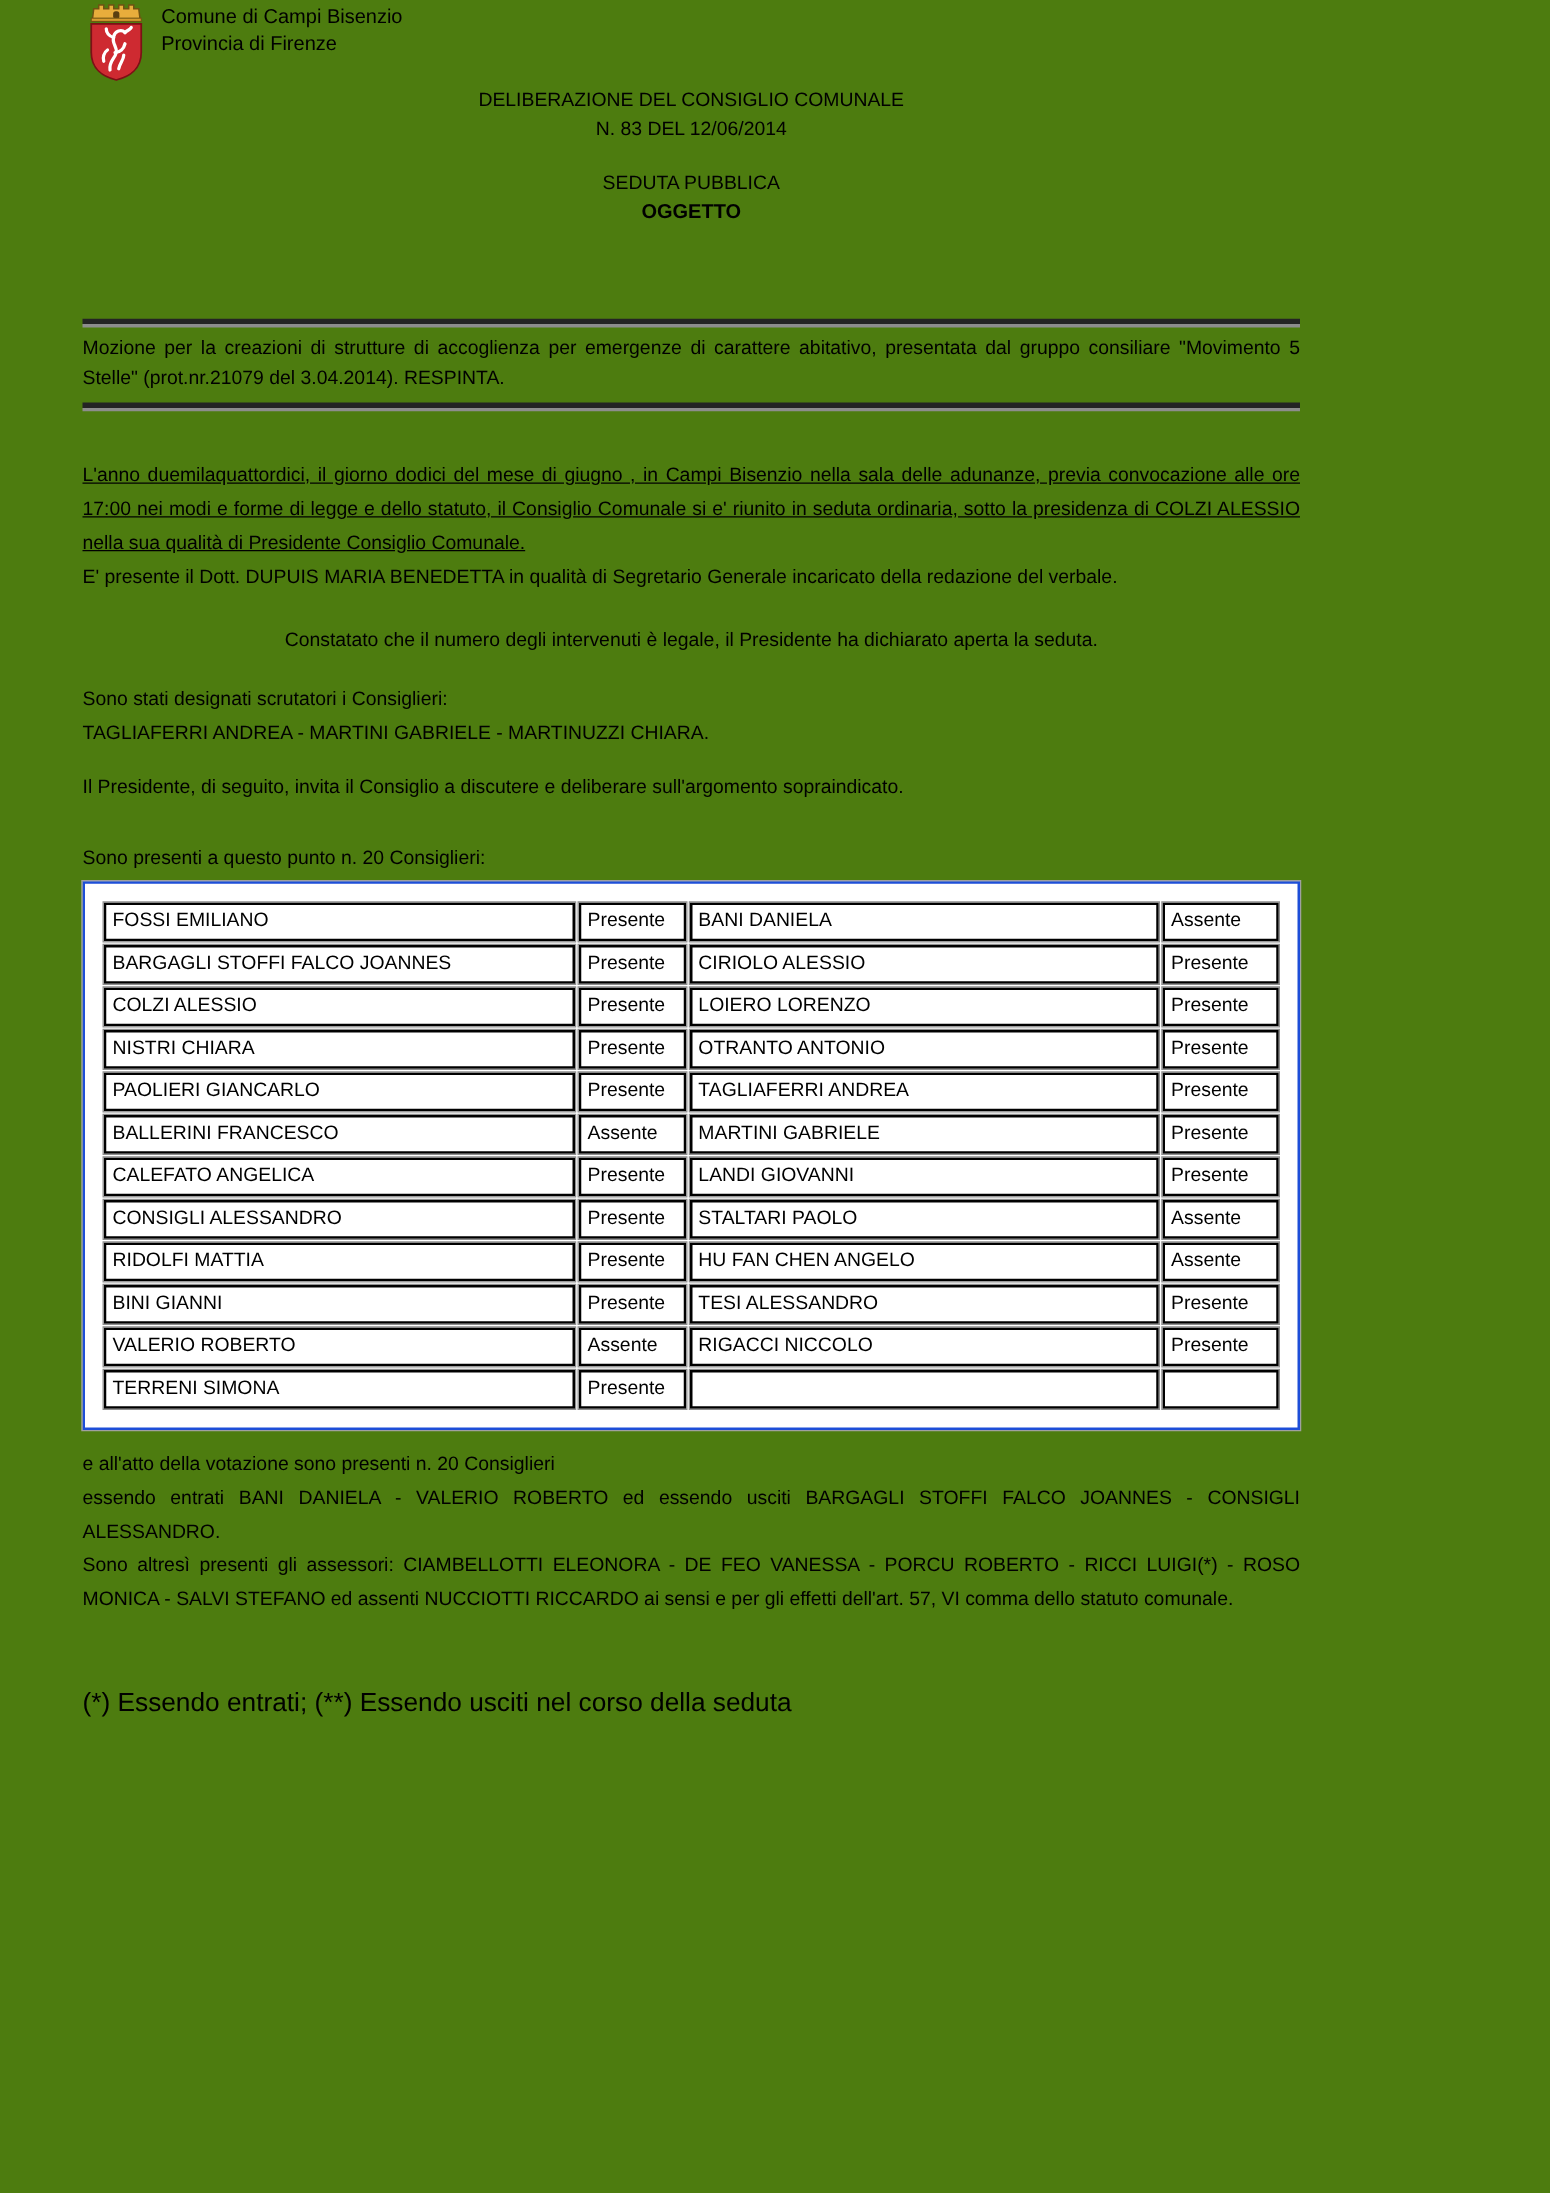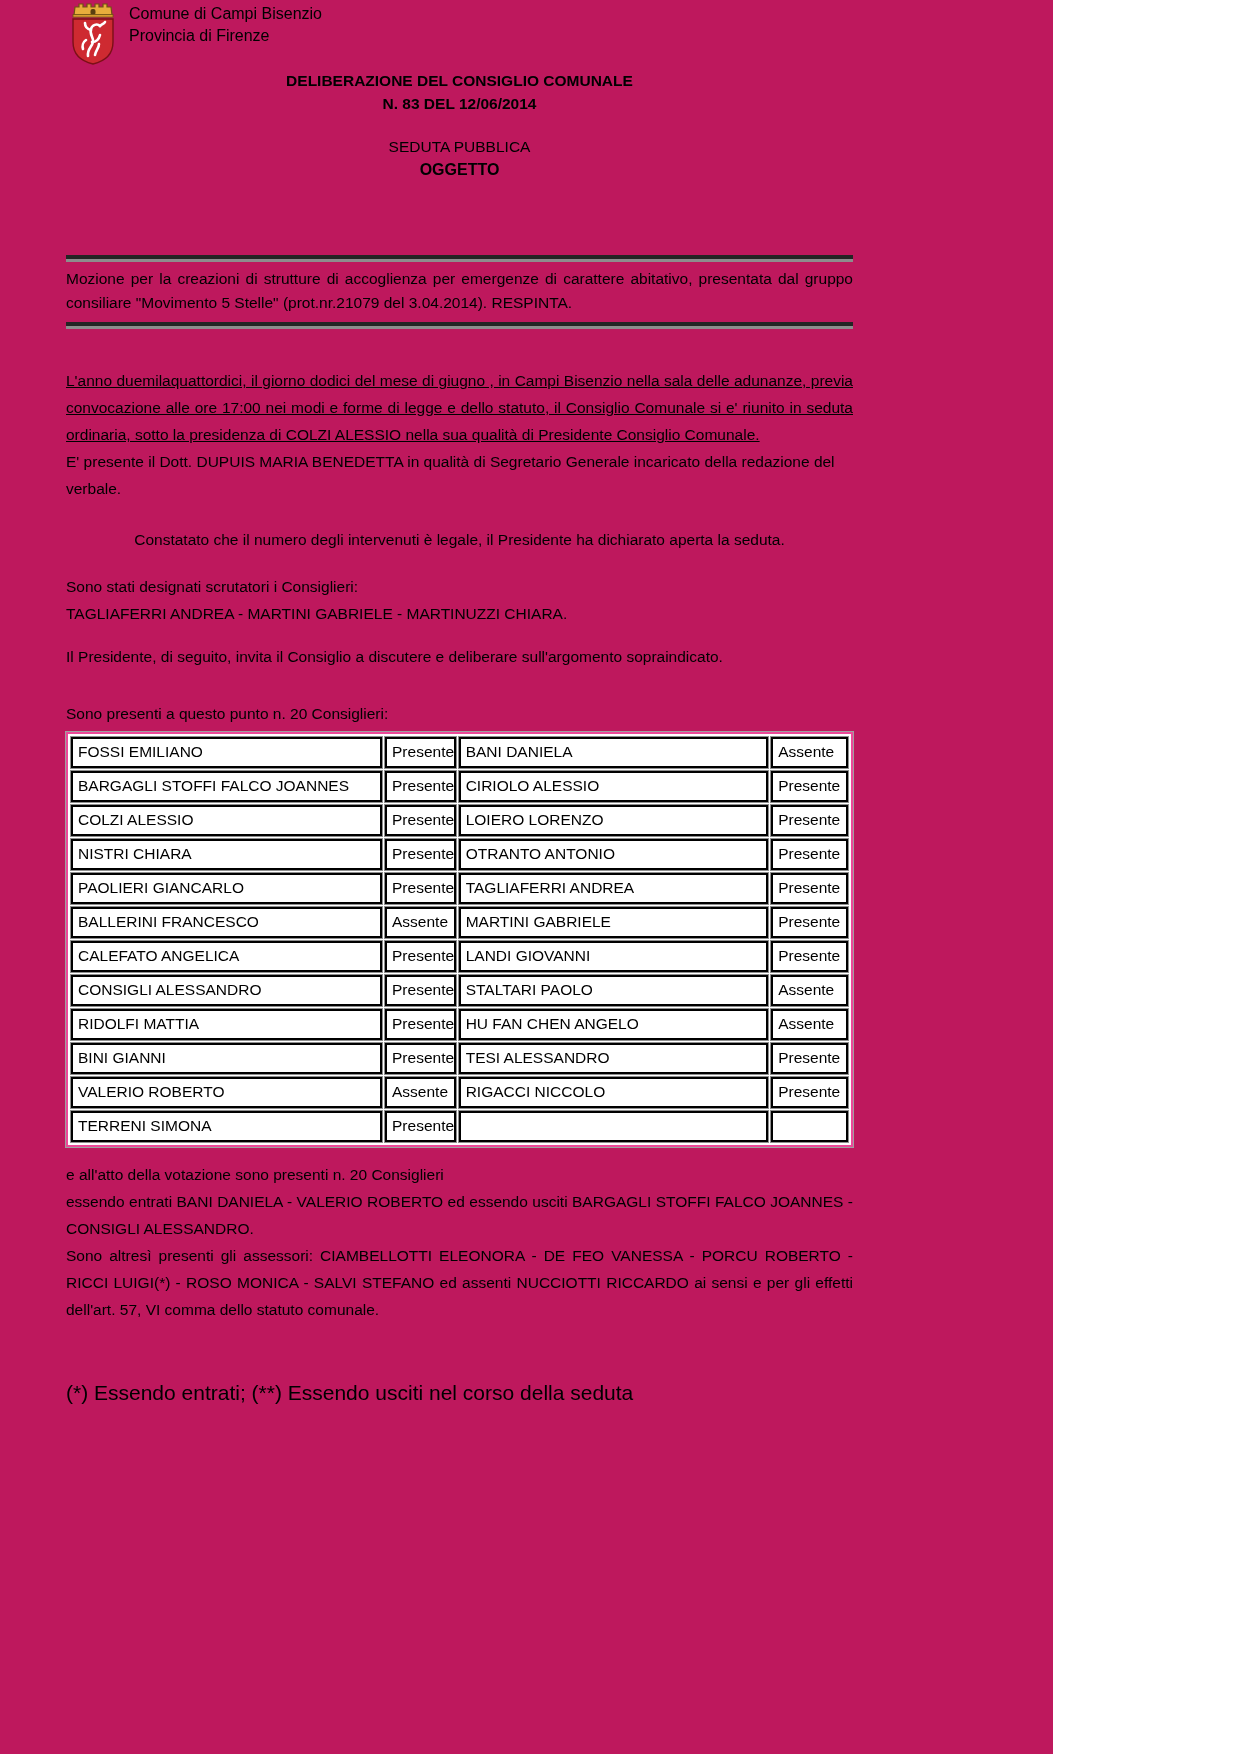--- a/index.html
+++ b/index.html
@@ -1,51 +1,51 @@
 <!DOCTYPE html>
 <html><head>
 <meta charset="utf-8">
 <style>
   * { margin: 0; padding: 0; box-sizing: border-box; }
   html, body { background: #ffffff; }
   body { font-family: "Liberation Sans", sans-serif; color: #000; }
   .page {
     position: relative;
-    width: 1053px;
+    width: 1240px;
     height: 1754px;
-    background: #be185d;
+    background: #4d7c0f;
     padding: 2px 200px 0 66px;
     overflow: hidden;
   }
   
   .org-row { display: flex; align-items: flex-start; gap: 9px; }
   .org-logo { width: 54px; height: 63px; flex: 0 0 auto; }
   .org-names { margin-top: 1px; font-size: 16px; line-height: 22px; }
   .title-block { text-align: center; margin-top: 4px; }
-  .title-bold { font-weight: bold; font-size: 15.5px; line-height: 23px; }
+  .title-bold { font-weight: normal; font-size: 15.5px; line-height: 23px; }
   .session-line { font-size: 15.5px; line-height: 23px; margin-top: 20px; }
   .oggetto-line { font-size: 16px; line-height: 23px; font-weight: bold; }
   
   .rule {
     height: 7px;
     background: linear-gradient(to bottom, #242424 0, #242424 58%, #8d8d8d 58%, #8d8d8d 100%);
   }
   .rule-top { margin-top: 74px; }
   .rule-bottom { margin-top: 7px; }
   
   .object-text { margin-top: 5px; font-size: 15.5px; line-height: 24px; text-align: justify; }
   .para { font-size: 15.5px; line-height: 27px; }
   .justify { text-align: justify; }
   .p1  { margin-top: 38px; text-decoration: underline; }
   .p2  { margin-top: 24px; text-align: center; }
   .p3  { margin-top: 20px; }
   .p4  { margin-top: 16px; }
   .p5  { margin-top: 30px; }
   
-  .table-wrap { margin-top: 5px; border: 2px solid #ec4899; outline: 1px solid #a0a0a0; background: #fff; padding: 0; }
+  .table-wrap { margin-top: 5px; border: 2px solid #1d4ed8; outline: 1px solid #a0a0a0; background: #fff; padding: 12px; }
   table.att-table { width: 100%; border-collapse: separate; border-spacing: 3px; table-layout: fixed; }
   table.att-table td {
     border: 2px solid #000;
     outline: 1px solid #8f8f8f;
     background: #fff;
     height: 27px;
     padding: 2px 5px 3px 5px;
     font-size: 15.5px;
     line-height: 22px;
     white-space: nowrap;

